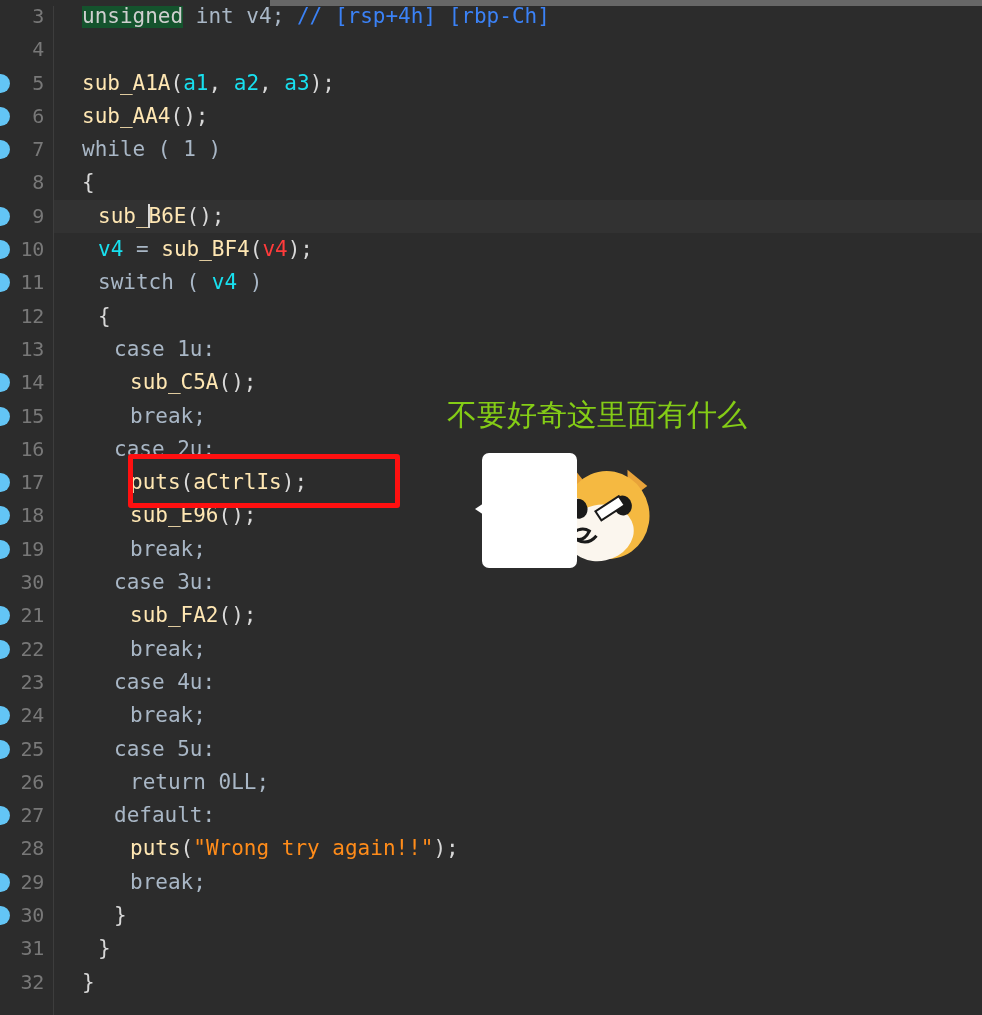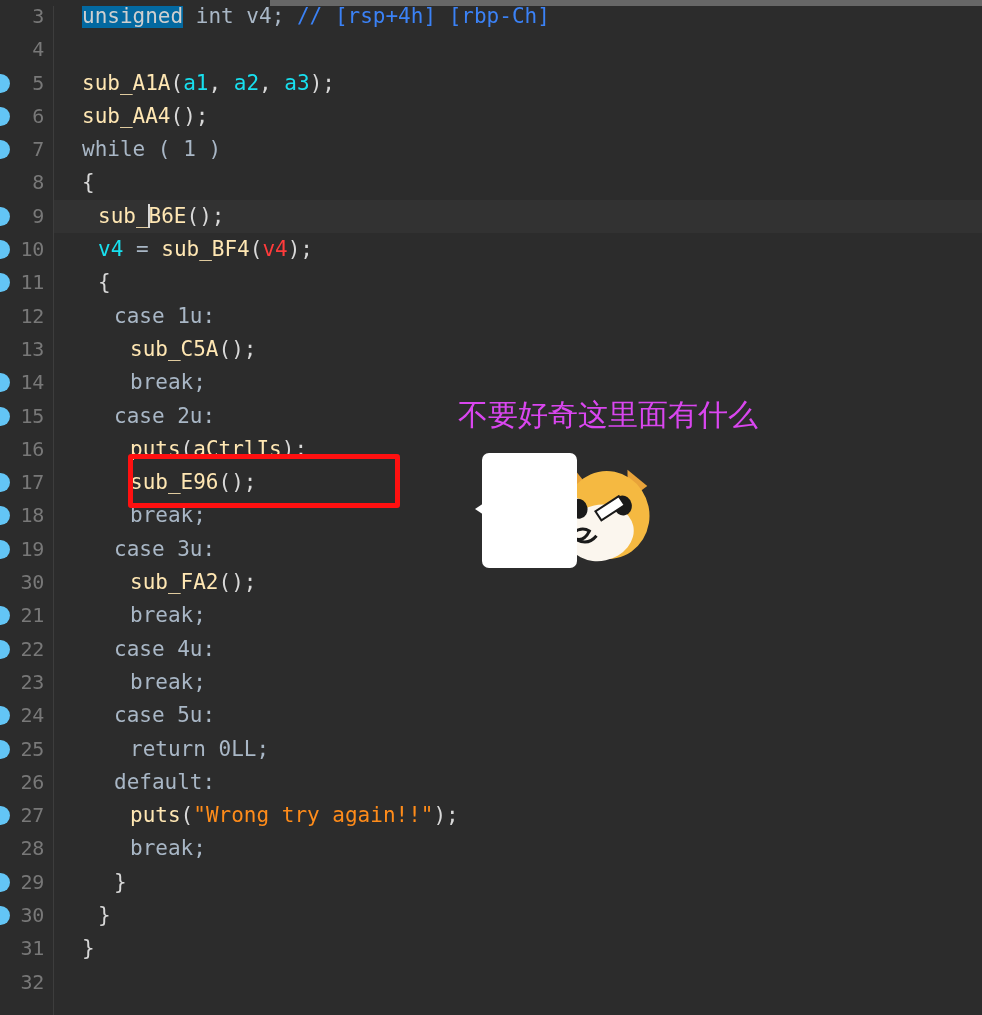--- a/index.html
+++ b/index.html
@@ -98,21 +98,21 @@
     height: 33.3px;
     line-height: 33.3px;
     font-size: 21px;
     white-space: pre;
     color: #a9b7c6;
     padding-left: 28px;
   }
   .line.active {
     background: #323232;
   }
-  .t-kw-sel  { color: #cfcfcf; background: #0369a1; }
+  .t-kw-sel  { color: #cfcfcf; background: #14532d; }
   .t-plain   { color: #a9b7c6; }
   .t-fn      { color: #ffe7b3; }
   .t-var     { color: #18e0ef; }
   .t-varred  { color: #ff3b3b; }
   .t-cmt     { color: #3b82f6; }
   .t-str     { color: #ff8c1a; }
   .t-punct   { color: #d8d8d8; }
 
   
   .caret {
@@ -132,26 +132,26 @@
     width: 272px;
     height: 54px;
     border: 5px solid #ff1010;
     border-radius: 3px;
     box-sizing: border-box;
     z-index: 30;
   }
 
   #cn-note {
     position: absolute;
-    left: 458px;
+    left: 447px;
     top: 398px;
     font-family: "DejaVu Sans", "Liberation Sans", sans-serif;
     font-size: 30px;
     line-height: 34px;
-    color: #d946ef;
+    color: #84cc16;
     white-space: pre;
     z-index: 30;
     text-align: center;
   }
 
   #sticker {
     position: absolute;
     left: 470px;
     top: 445px;
     width: 200px;
@@ -309,20 +309,21 @@
 
   <div id="code">
       <div class="line" style="padding-left: 28px;"><span class="t-kw-sel">unsigned</span><span class="t-plain"> int v4; </span><span class="t-cmt">// [rsp+4h] [rbp-Ch]</span></div>
       <div class="line" style="padding-left: 28px;"> </div>
       <div class="line" style="padding-left: 28px;"><span class="t-fn">sub_A1A</span><span class="t-punct">(</span><span class="t-var">a1</span><span class="t-punct">, </span><span class="t-var">a2</span><span class="t-punct">, </span><span class="t-var">a3</span><span class="t-punct">);</span></div>
       <div class="line" style="padding-left: 28px;"><span class="t-fn">sub_AA4</span><span class="t-punct">();</span></div>
       <div class="line" style="padding-left: 28px;"><span class="t-plain">while ( 1 )</span></div>
       <div class="line" style="padding-left: 28px;"><span class="t-punct">{</span></div>
       <div class="line active" style="padding-left: 44px;"><span class="t-fn">sub_</span><span class="caret"></span><span class="t-fn">B6E</span><span class="t-punct">();</span></div>
       <div class="line" style="padding-left: 44px;"><span class="t-var">v4</span><span class="t-plain"> = </span><span class="t-fn">sub_BF4</span><span class="t-punct">(</span><span class="t-varred">v4</span><span class="t-punct">);</span></div>
+      <div class="line" style="padding-left: 44px;"><span class="t-plain">switch ( </span><span class="t-var">v4</span><span class="t-plain"> )</span></div>
       <div class="line" style="padding-left: 44px;"><span class="t-punct">{</span></div>
       <div class="line" style="padding-left: 60px;"><span class="t-plain">case 1u:</span></div>
       <div class="line" style="padding-left: 76px;"><span class="t-fn">sub_C5A</span><span class="t-punct">();</span></div>
       <div class="line" style="padding-left: 76px;"><span class="t-plain">break;</span></div>
       <div class="line" style="padding-left: 60px;"><span class="t-plain">case 2u:</span></div>
       <div class="line" style="padding-left: 76px;"><span class="t-fn">puts</span><span class="t-punct">(</span><span class="t-fn">aCtrlIs</span><span class="t-punct">);</span></div>
       <div class="line" style="padding-left: 76px;"><span class="t-fn">sub_E96</span><span class="t-punct">();</span></div>
       <div class="line" style="padding-left: 76px;"><span class="t-plain">break;</span></div>
       <div class="line" style="padding-left: 60px;"><span class="t-plain">case 3u:</span></div>
       <div class="line" style="padding-left: 76px;"><span class="t-fn">sub_FA2</span><span class="t-punct">();</span></div>

